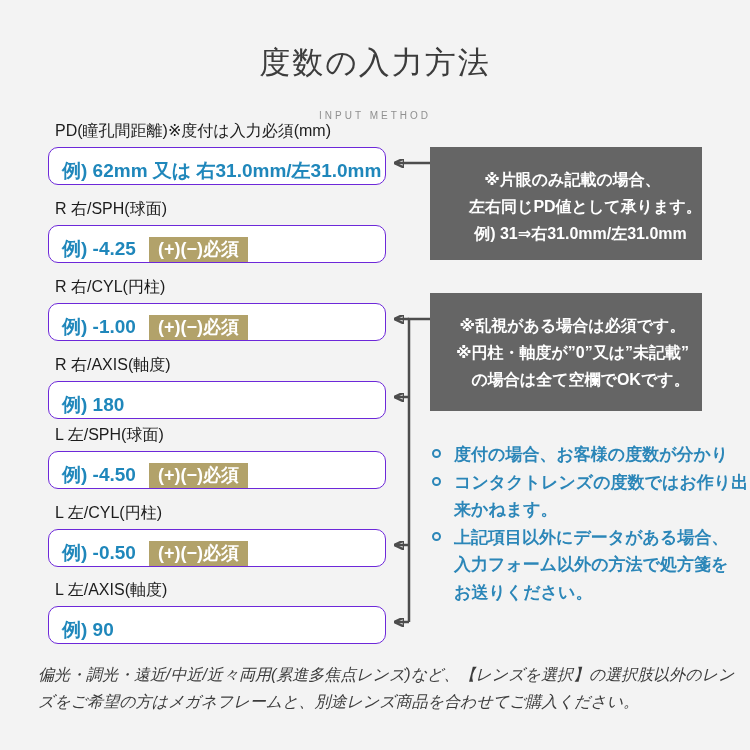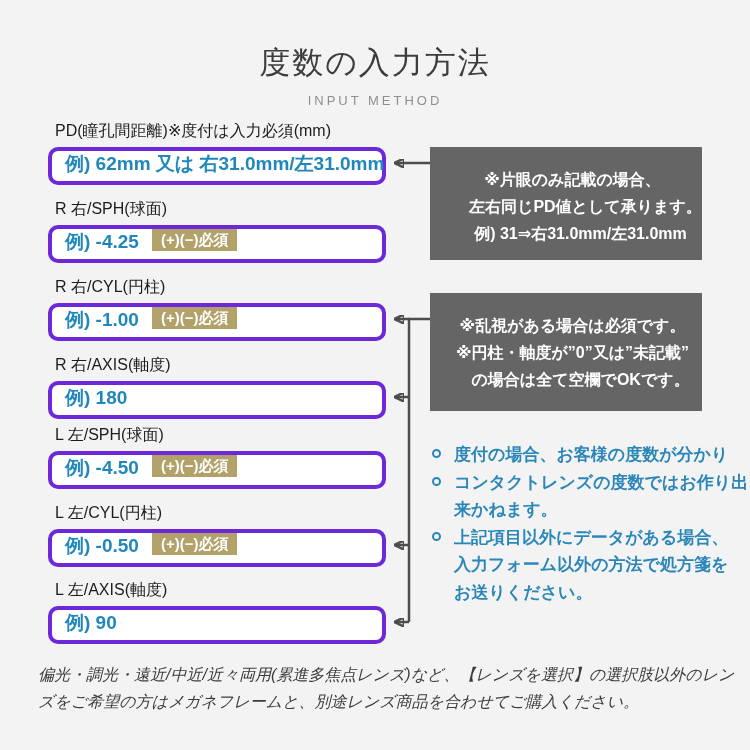--- a/index.html
+++ b/index.html
@@ -7,34 +7,34 @@
   body {
     font-family:"Liberation Sans","DejaVu Sans",sans-serif;
     background:#f3f3f3;
     color:#222;
   }
   .page { position:relative; width:750px; height:750px; overflow:hidden; }
 
   
   .hdr { position:absolute; top:42px; left:0; width:750px; text-align:center; }
   .hdr h1 { font-size:31px; font-weight:500; letter-spacing:2px; color:#3c3c3c; }
-  .hdr .sub { margin-top:9px; font-size:13px; letter-spacing:3px; color:#8f8f8f; font-weight:400; }
+  .hdr .sub { margin-top:26px; font-size:10px; letter-spacing:3px; color:#8f8f8f; font-weight:400; }
 
   
   .field { position:absolute; left:48px; width:338px; }
   .field .flabel { font-size:16px; font-weight:500; color:#1c1c1c; margin-left:7px; margin-bottom:5px; white-space:nowrap; }
   .input-box {
     height:38px; width:338px; background:#ffffff;
-    border:4px solid #6d28d9; border-radius:10px;
-    display:flex; align-items:flex-start; padding-left:13px;
+    border:1px solid #6d28d9; border-radius:10px;
+    display:flex; align-items:flex-end; padding-left:13px;
   }
   .example { font-size:19px; font-weight:700; color:#1f87bb; white-space:nowrap; }
   .badge {
     display:inline-block; margin-left:13px; background:#b2a26a; color:#ffffff;
-    font-size:15px; font-weight:700; padding:3px 9px 4px; line-height:1; white-space:nowrap;
+    font-size:18px; font-weight:700; padding:3px 9px 4px; line-height:1; white-space:nowrap;
   }
 
   
   .callout {
     position:absolute; left:430px; width:272px; background:#656565; color:#ffffff;
     padding:19px 10px 0 23px;
     text-align:center;
   }
   .callout .c-line { font-size:16px; font-weight:700; line-height:27px; white-space:nowrap; }
   .callout .indent { padding-left:16px; }

